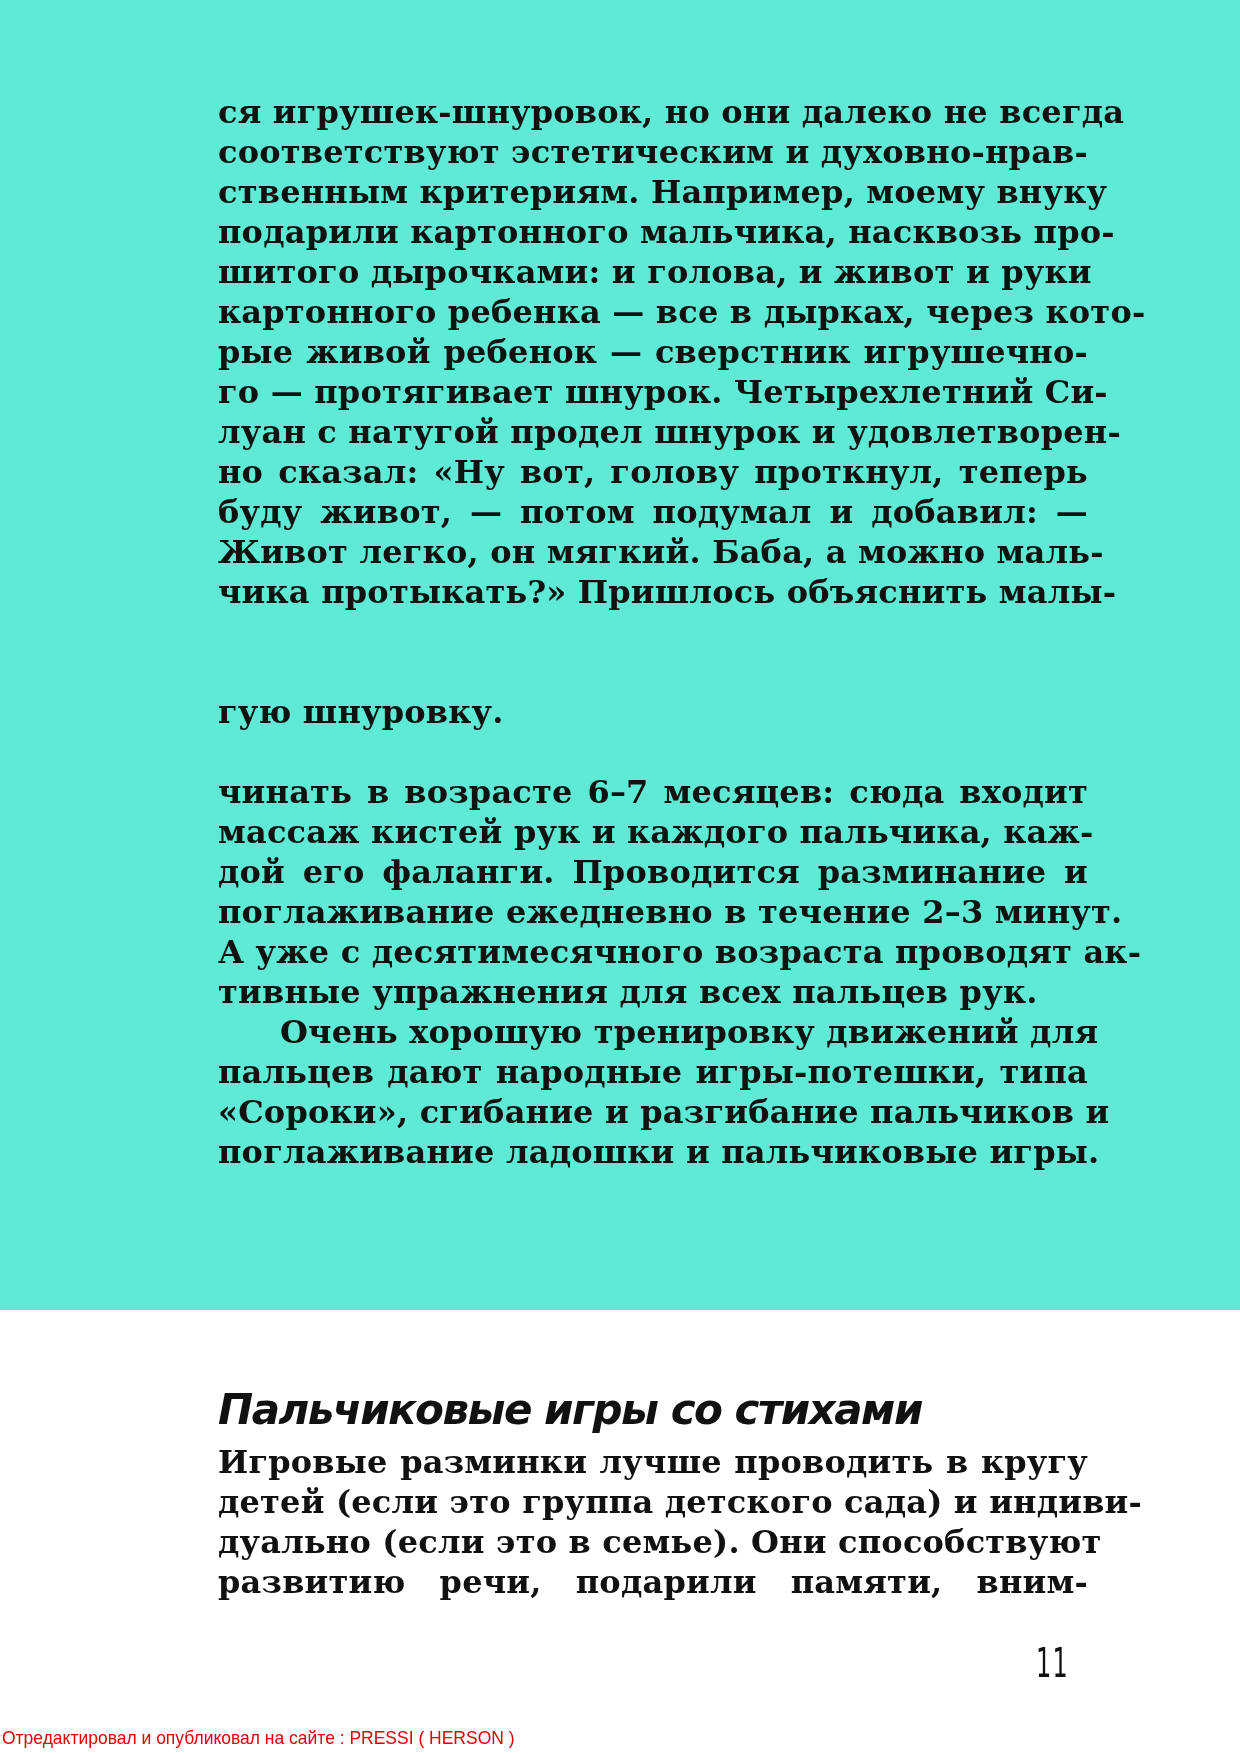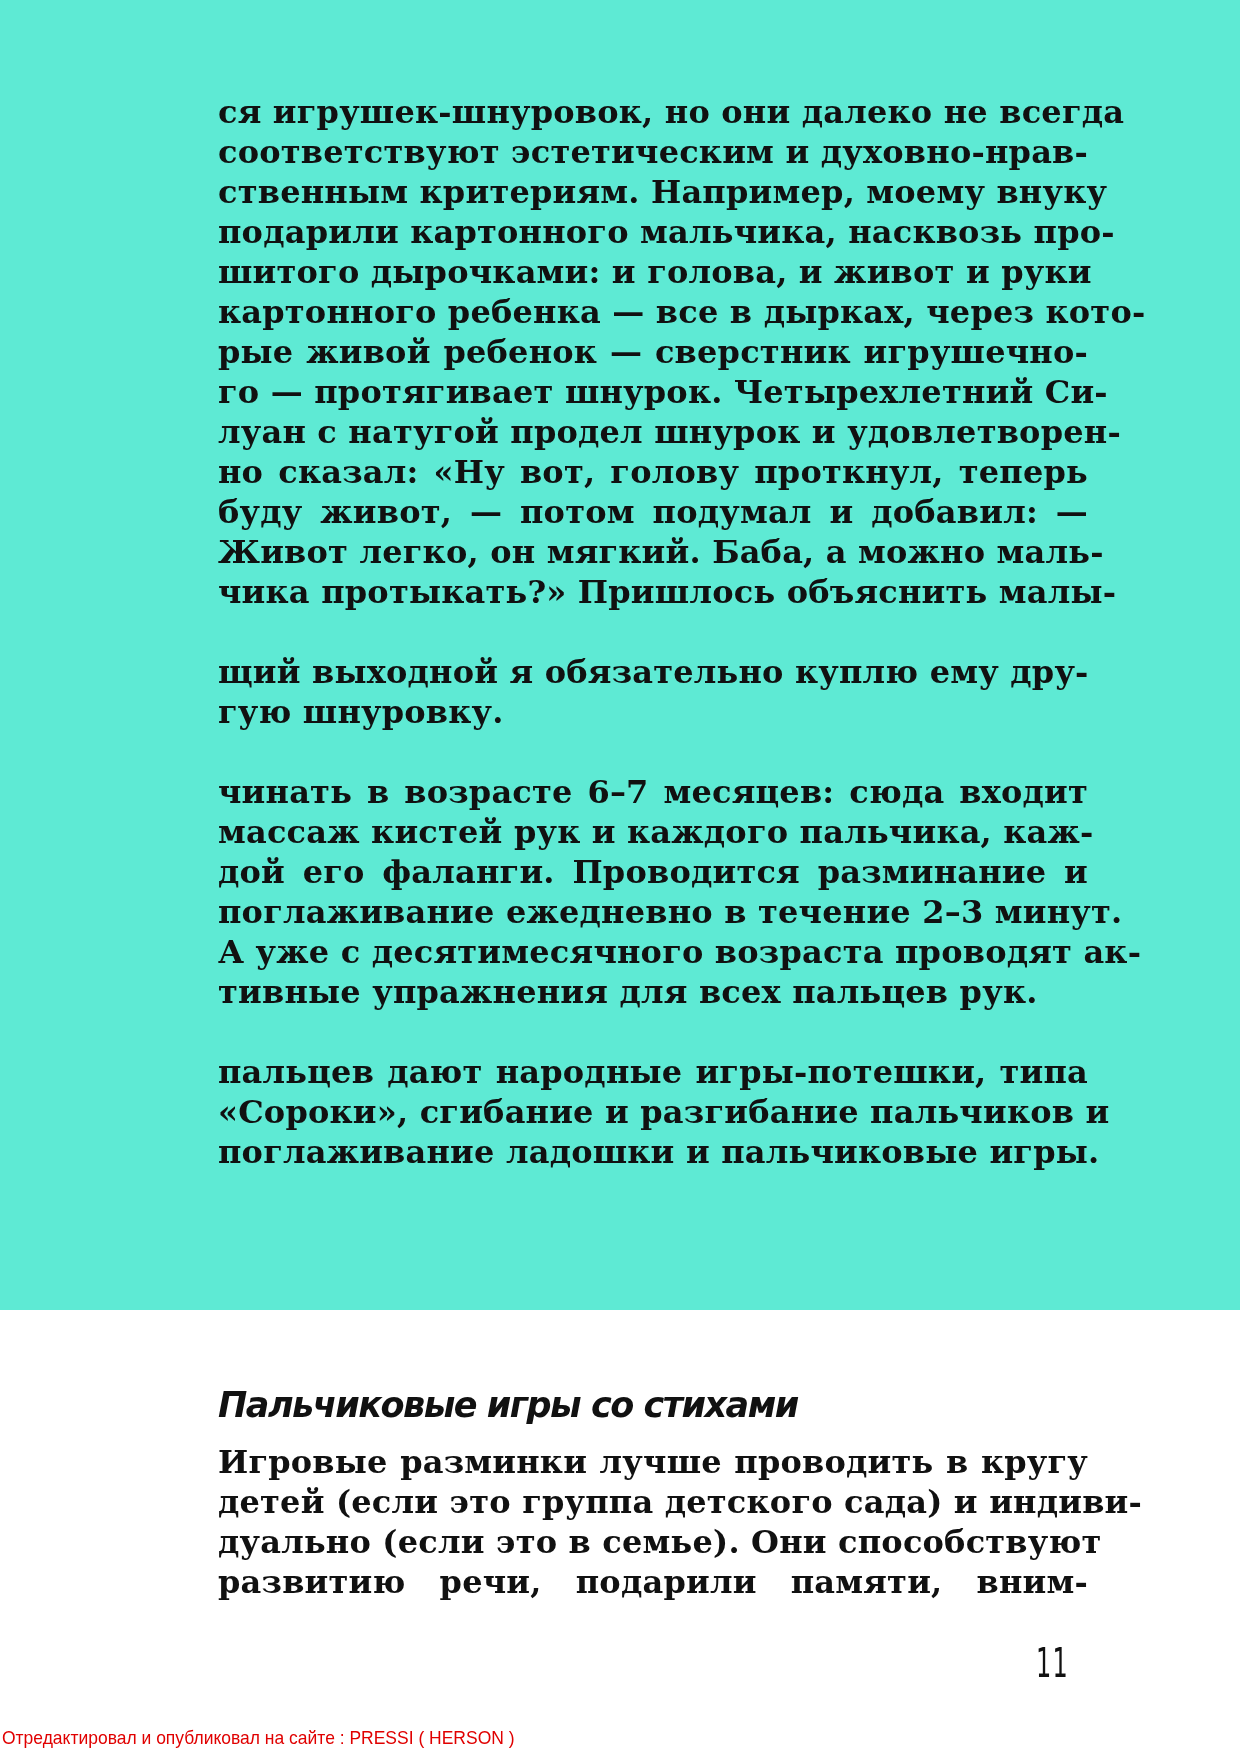--- a/index.html
+++ b/index.html
@@ -11,21 +11,21 @@
     font-size: 32px; line-height: 44px; color: #111;
     text-align: justify; text-align-last: justify;
     white-space: nowrap; letter-spacing: 0.2px;
     font-weight: bold;
   }
   .line.last { text-align-last: left; }
   .line.indent { padding-left: 62px; width: 808px; }
   .heading {
     position: absolute; left: 218px; top: 1385px;
     font-family: "DejaVu Sans", "Liberation Sans", sans-serif;
-    font-style: italic; font-weight: bold; font-size: 35px;
+    font-style: italic; font-weight: bold; font-size: 42px;
     letter-spacing: -1.5px; color: #111;
   }
   .page-number {
     position: absolute; left: 1036px; top: 1640px;
     font-family: "DejaVu Sans", "Liberation Sans", sans-serif;
     font-size: 40px; font-weight: normal; color: #111; letter-spacing: 2px;
     transform: scaleX(0.6); transform-origin: left top;
   }
   .footer {
     position: absolute; left: 2px; top: 1727px;
@@ -45,30 +45,30 @@
   <div class="line" style="top:210px">подарили картонного мальчика, насквозь про-</div>
   <div class="line" style="top:250px">шитого дырочками: и голова, и живот и руки</div>
   <div class="line" style="top:290px">картонного ребенка — все в дырках, через кото-</div>
   <div class="line" style="top:330px">рые живой ребенок — сверстник игрушечно-</div>
   <div class="line" style="top:370px">го — протягивает шнурок. Четырехлетний Си-</div>
   <div class="line" style="top:410px">луан с натугой продел шнурок и удовлетворен-</div>
   <div class="line" style="top:450px">но сказал: «Ну вот, голову проткнул, теперь</div>
   <div class="line" style="top:490px">буду живот, — потом подумал и добавил: —</div>
   <div class="line" style="top:530px">Живот легко, он мягкий. Баба, а можно маль-</div>
   <div class="line" style="top:570px">чика протыкать?» Пришлось объяснить малы-</div>
-  <div class="line" style="top:650px">щий выходной я обязательно куплю ему дру-</div>
   <div class="line last" style="top:690px">гую шнуровку.</div>
 
   <div class="line" style="top:770px">чинать в возрасте 6–7 месяцев: сюда входит</div>
   <div class="line" style="top:810px">массаж кистей рук и каждого пальчика, каж-</div>
   <div class="line" style="top:850px">дой его фаланги. Проводится разминание и</div>
   <div class="line" style="top:890px">поглаживание ежедневно в течение 2–3 минут.</div>
   <div class="line" style="top:930px">А уже с десятимесячного возраста проводят ак-</div>
   <div class="line last" style="top:970px">тивные упражнения для всех пальцев рук.</div>
 
+  <div class="line indent" style="top:1010px">Очень хорошую тренировку движений для</div>
   <div class="line" style="top:1090px">«Сороки», сгибание и разгибание пальчиков и</div>
   <div class="line" style="top:1050px">пальцев дают народные игры-потешки, типа</div>
   <div class="line last" style="top:1130px">поглаживание ладошки и пальчиковые игры.</div>
 
   <div class="heading">Пальчиковые игры со стихами</div>
 
   <div class="line" style="top:1440px">Игровые разминки лучше проводить в кругу</div>
   <div class="line" style="top:1480px">детей (если это группа детского сада) и индиви-</div>
   <div class="line" style="top:1520px">дуально (если это в семье). Они способствуют</div>
   <div class="line" style="top:1560px">развитию речи, подарили памяти, вним-</div>

